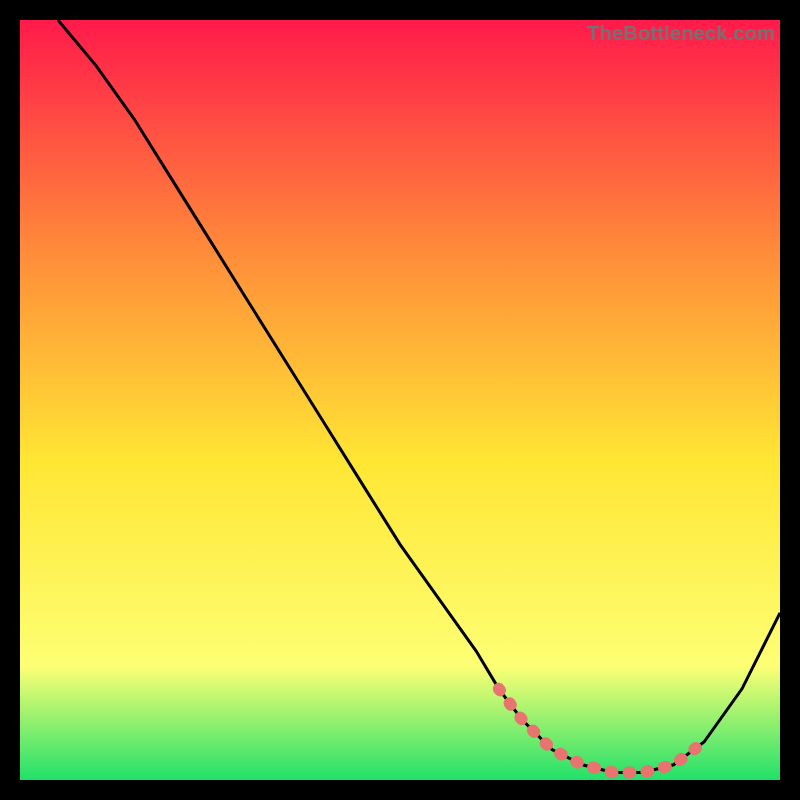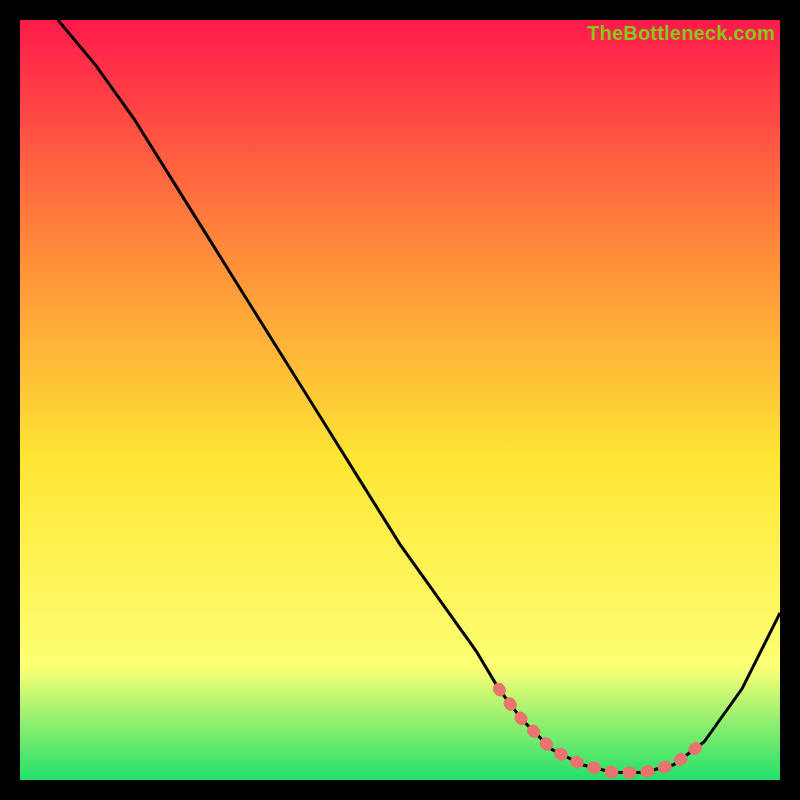--- a/index.html
+++ b/index.html
@@ -25,21 +25,21 @@
     top: 0;
     width: 760px;
     height: 760px;
   }
   .watermark {
     position: absolute;
     right: 5px;
     top: 2px;
     font-size: 20px;
     font-weight: 600;
-    color: #84cc16;
+    color: #737373;
     letter-spacing: 0.2px;
   }
 </style>
 </head>
 <body>
 
 <div class="frame">
   <svg class="plot-area" viewBox="0 0 760 760" preserveAspectRatio="none">
     <defs>
       <linearGradient id="bg-grad" x1="0" y1="0" x2="0" y2="1">

